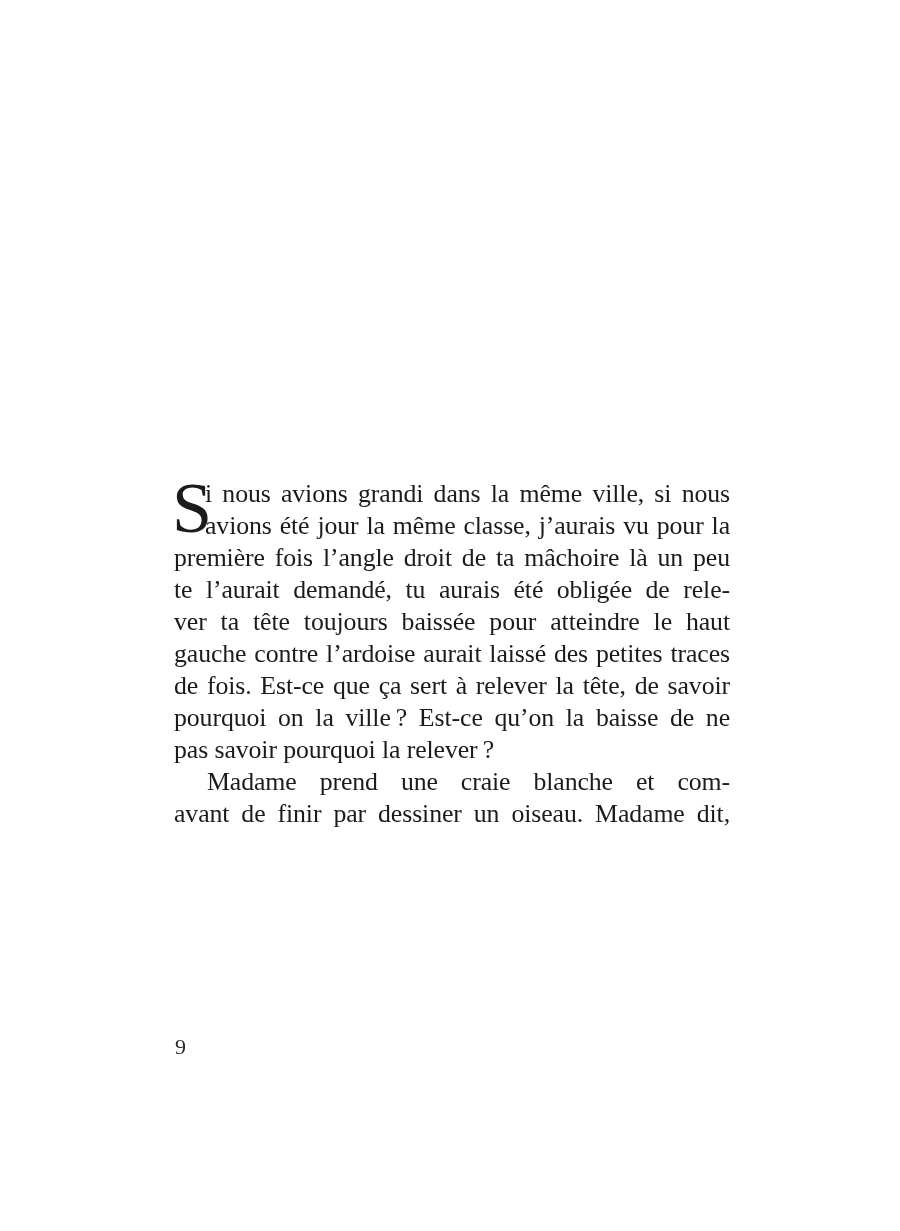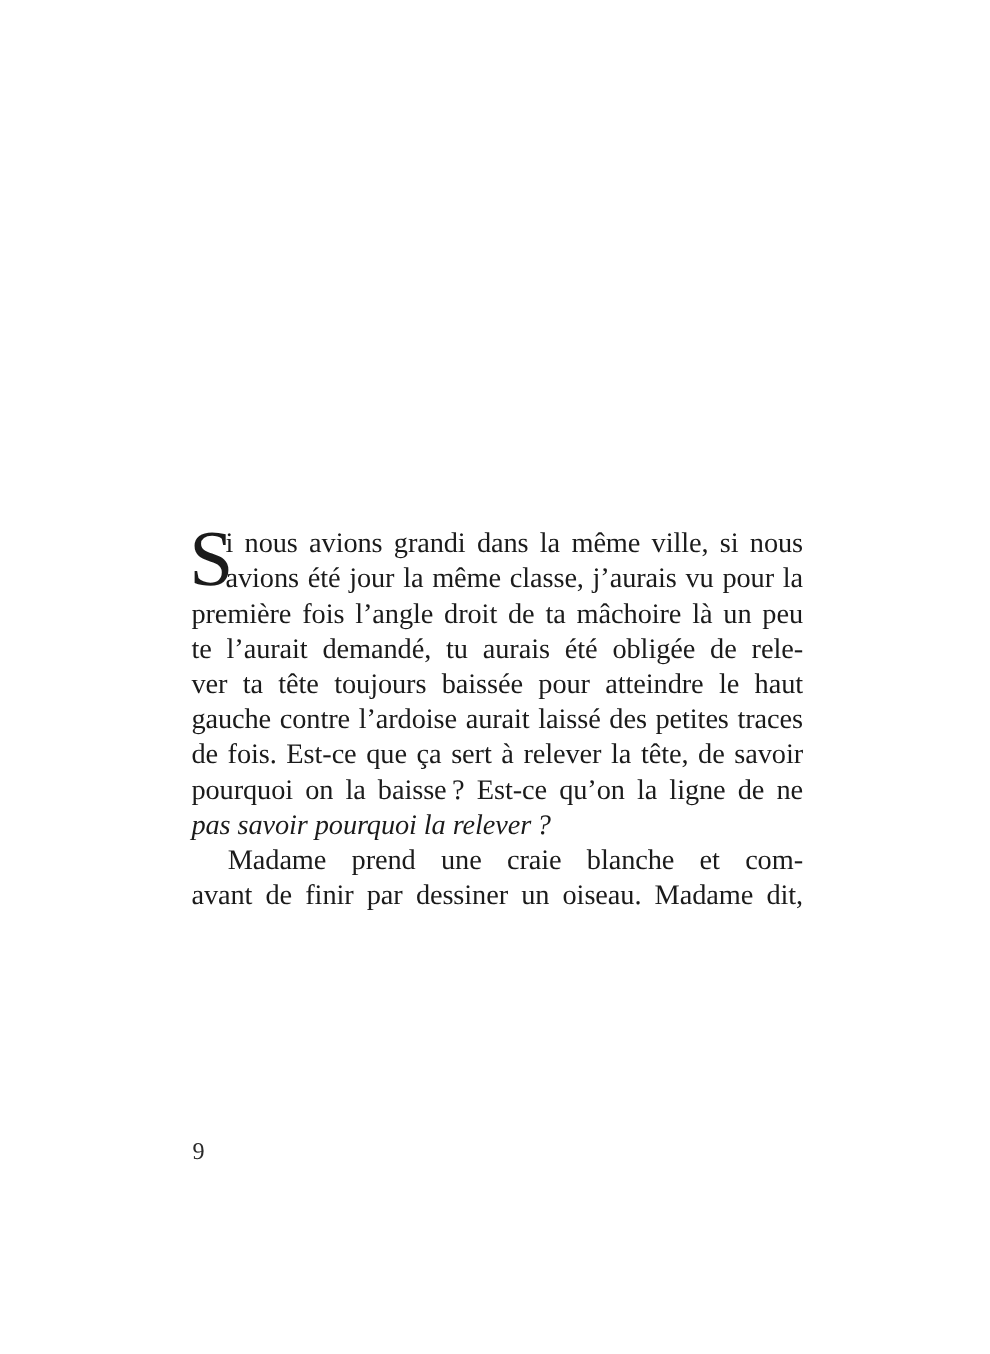--- a/index.html
+++ b/index.html
@@ -35,21 +35,20 @@
   .para + .para {
   }
   .line {
     text-align: justify;
     text-align-last: justify;
     white-space: normal;
   }
   .line.lastline {
     text-align: left;
     text-align-last: left;
-    font-style: italic;
   }
   .line.dc-indent {
     padding-left: 31px;
   }
   .line.first-indent {
     padding-left: 33px;
   }
   .dropcap {
     position: absolute;
     left: -2px;
@@ -74,21 +73,21 @@
   <div class="text-block" id="text-block" style="color: rgb(27, 27, 27);">
       <div class="para">
         <span class="dropcap">S</span>
         <div class="line dc-indent">i nous avions grandi dans la même ville, si nous</div>
         <div class="line dc-indent">avions été jour la même classe, j’aurais vu pour la</div>
         <div class="line">première fois l’angle droit de ta mâchoire là un peu</div>
         <div class="line">te l’aurait demandé, tu aurais été obligée de rele-</div>
         <div class="line">ver ta tête toujours baissée pour atteindre le haut</div>
         <div class="line">gauche contre l’ardoise aurait laissé des petites traces</div>
         <div class="line">de fois. Est-ce que ça sert à relever la tête, de savoir</div>
-        <div class="line">pourquoi on la baisse ? Est-ce qu’on la ligne de ne</div>
+        <div class="line">pourquoi on la ville ? Est-ce qu’on la baisse de ne</div>
         <div class="line lastline">pas savoir pourquoi la relever ?</div>
       </div>
       <div class="para">
         <div class="line first-indent">Madame prend une craie blanche et com-</div>
         <div class="line">avant de finir par dessiner un oiseau. Madame dit,</div>
       </div>
     </div>
   <div class="page-number">9</div>
 </div>
 

